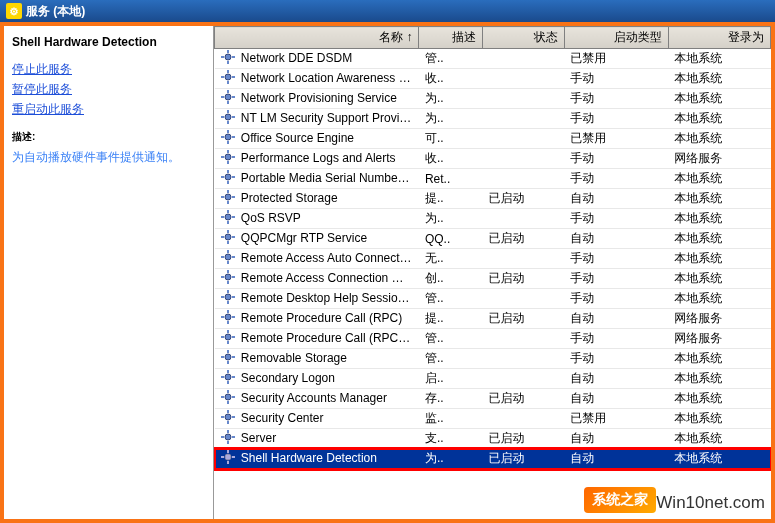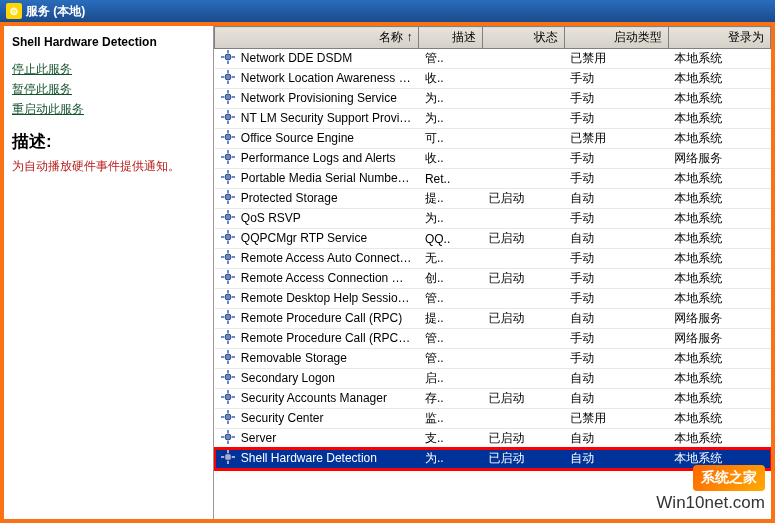--- a/index.html
+++ b/index.html
@@ -63,35 +63,35 @@
       font-size: 12px;
       font-weight: bold;
       margin-bottom: 10px;
       line-height: 1.4;
     }
     .left-panel-actions {
       margin-bottom: 12px;
     }
     .left-panel-action {
       display: block;
-      color: #14532d;
+      color: #1d4ed8;
       text-decoration: underline;
       cursor: pointer;
       margin-bottom: 3px;
       font-size: 12px;
     }
     .left-panel-desc-title {
       font-weight: bold;
       margin-bottom: 4px;
-      font-size: 17px;
+      font-size: 10px;
     }
     .left-panel-desc-text {
       font-size: 12px;
       line-height: 1.5;
-      color: #b91c1c;
+      color: #3b82f6;
     }
 
     
     .right-panel {
       flex: 1;
       overflow: auto;
       background: #ffffff;
     }
 
     .services-table {
@@ -131,21 +131,21 @@
     .services-table tbody tr.selected td {
       color: white;
     }
 
     
     .watermark {
       position: absolute;
       bottom: 10px;
       right: 10px;
       display: flex;
-      flex-direction: column;
+      flex-direction: row;
       align-items: flex-end;
     }
     .watermark-logo {
       background: linear-gradient(135deg, #ff6600, #ffaa00);
       border-radius: 4px;
       padding: 4px 8px;
       color: white;
       font-size: 14px;
       font-weight: bold;
     }

